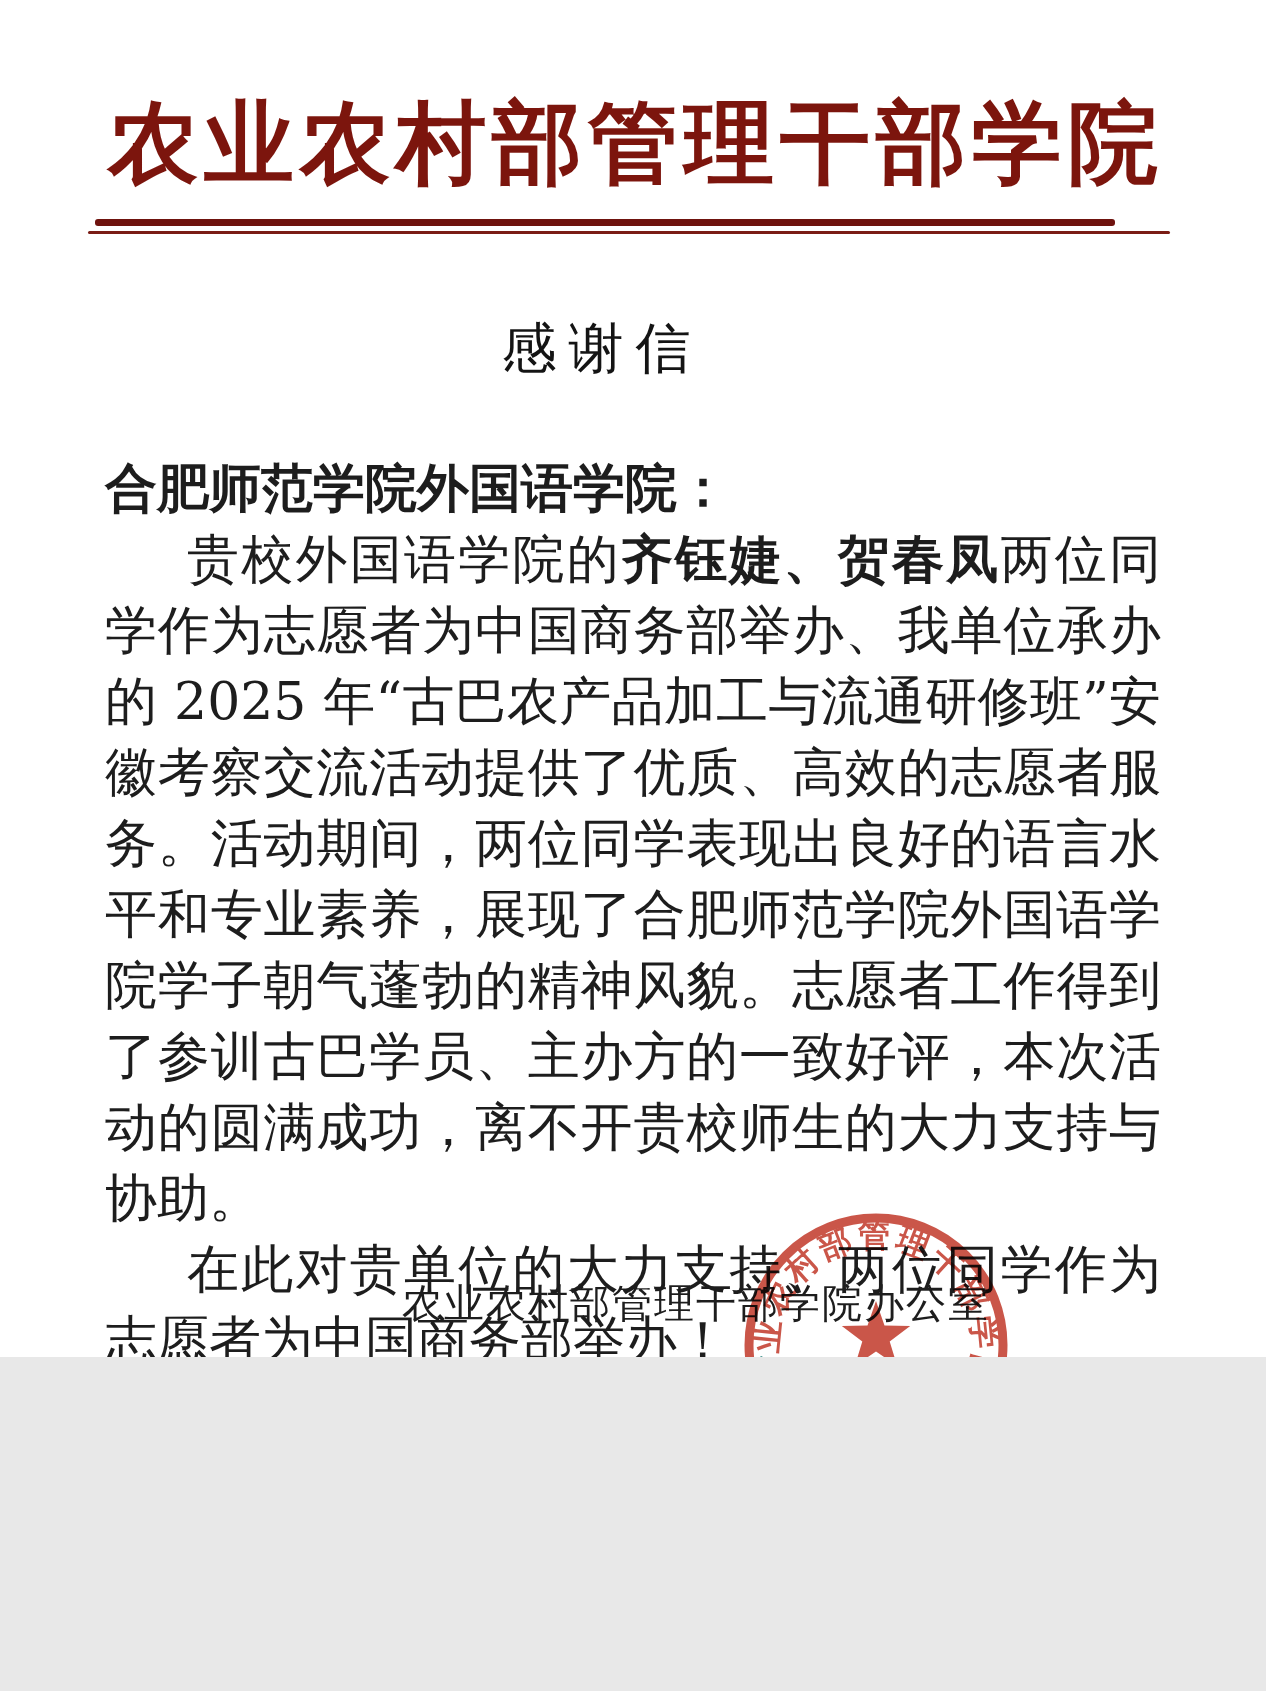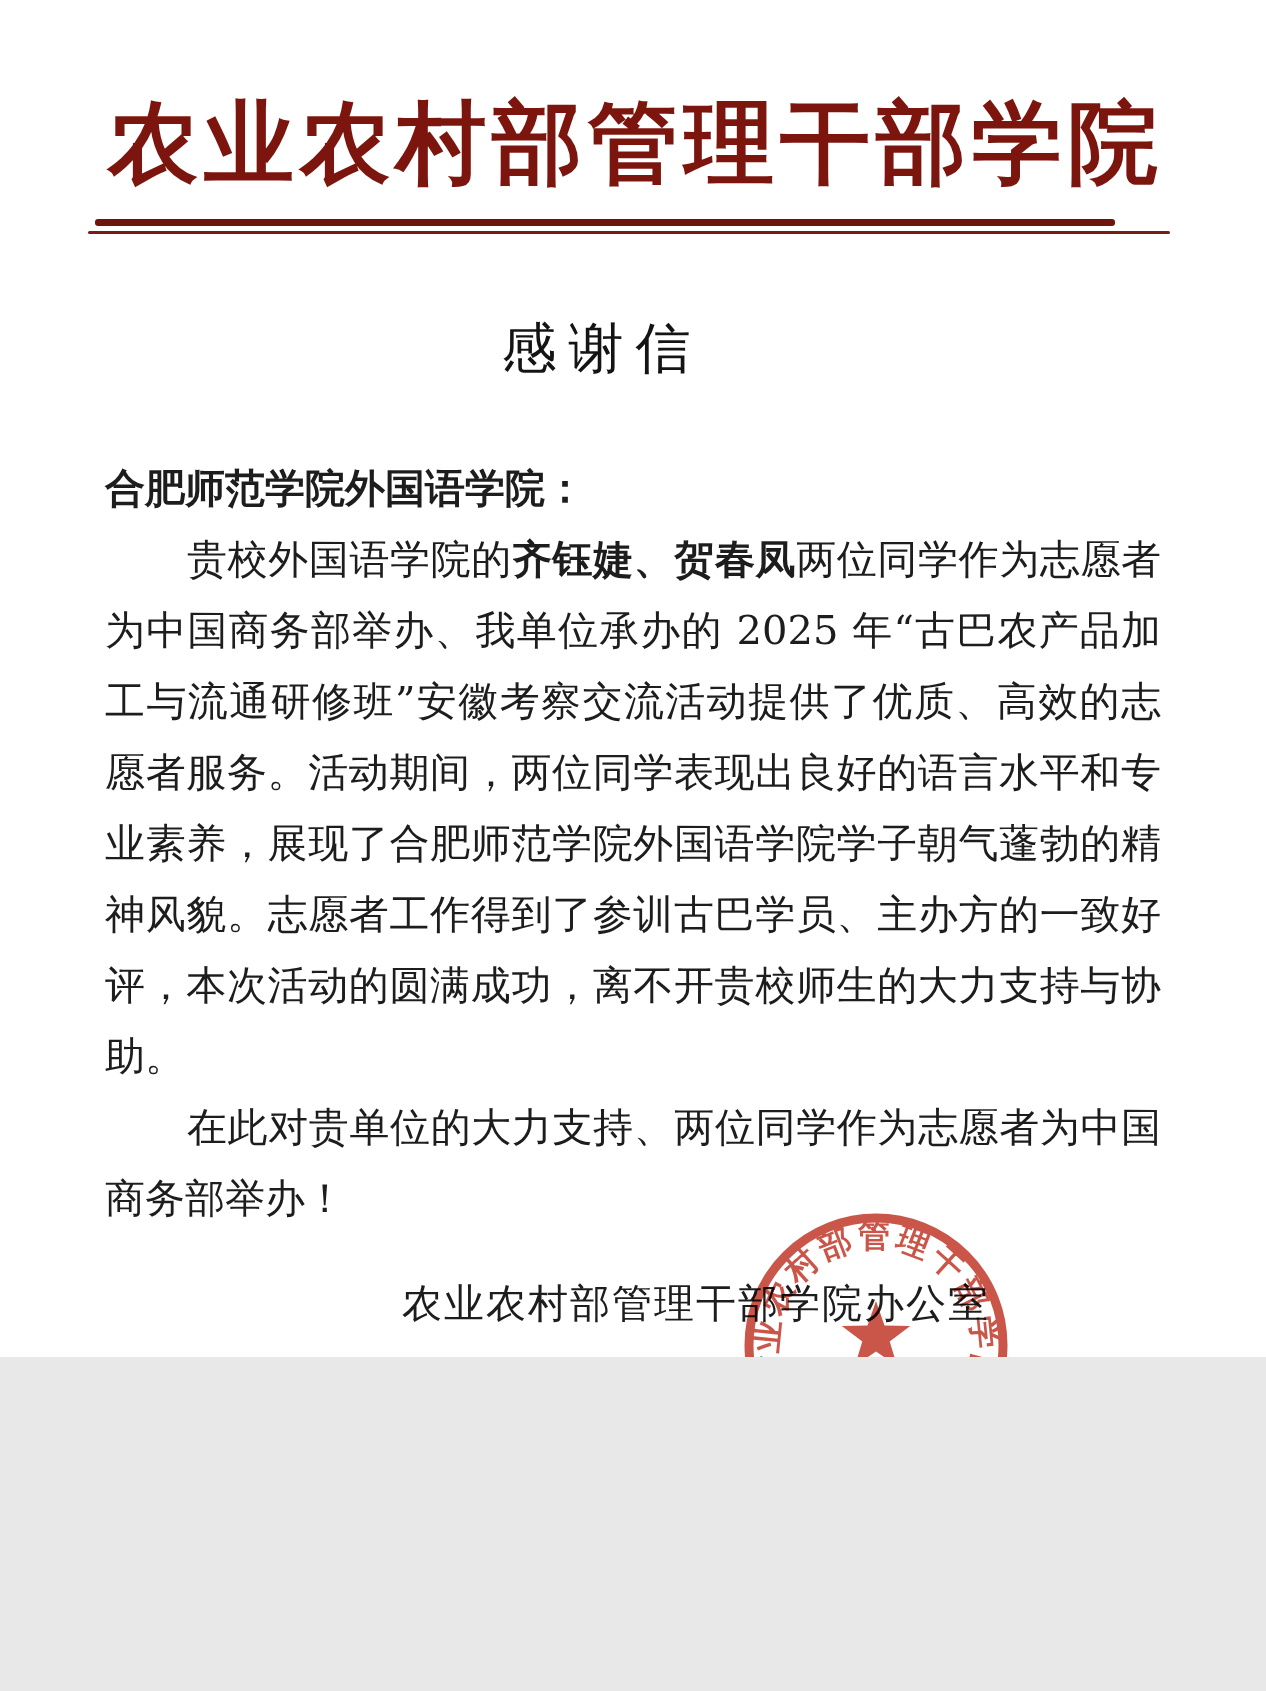--- a/index.html
+++ b/index.html
@@ -62,21 +62,21 @@
     letter-spacing: 12px;
     color: #141414;
   }
 
   
   .letter-body {
     position: absolute;
     top: 452px;
     left: 105px;
     width: 1056px;
-    font-size: 40px;
+    font-size: 52px;
     line-height: 71px;
     color: #1d1d1d;
     text-align: justify;
   }
   .letter-body p { margin: 0; }
   .salutation {
     font-weight: 600;
     text-align: left;
   }
   .para {

